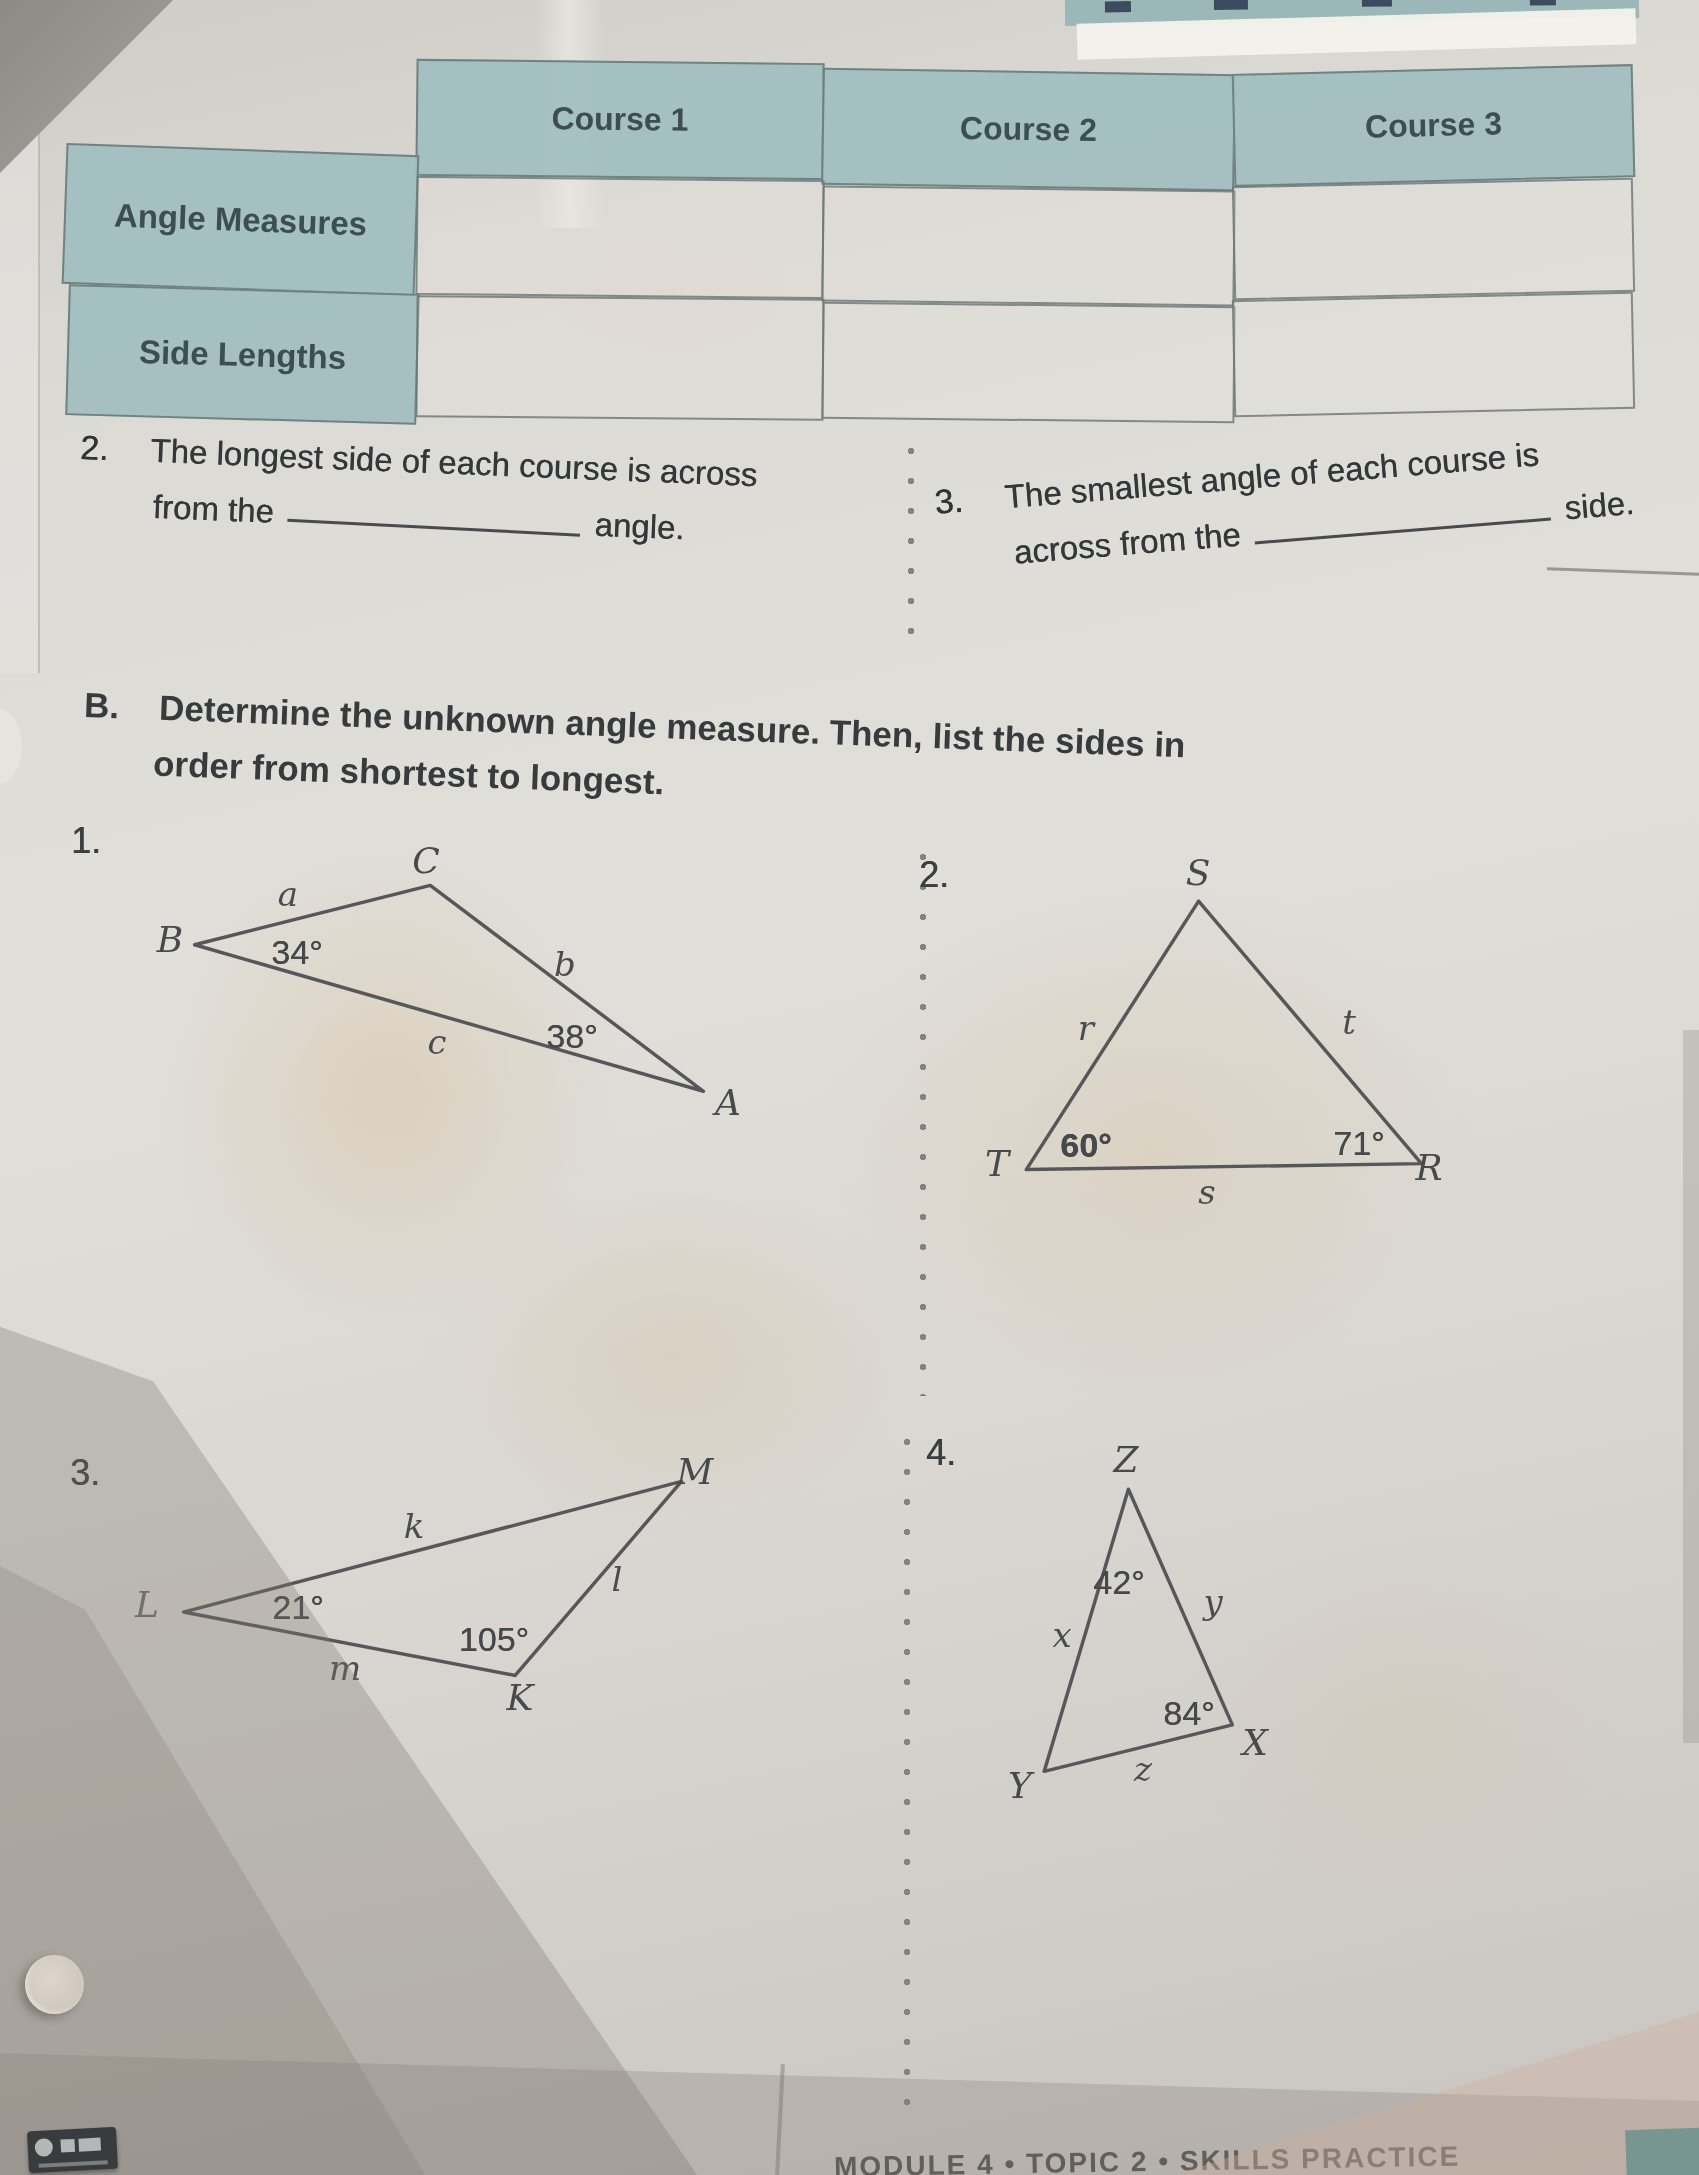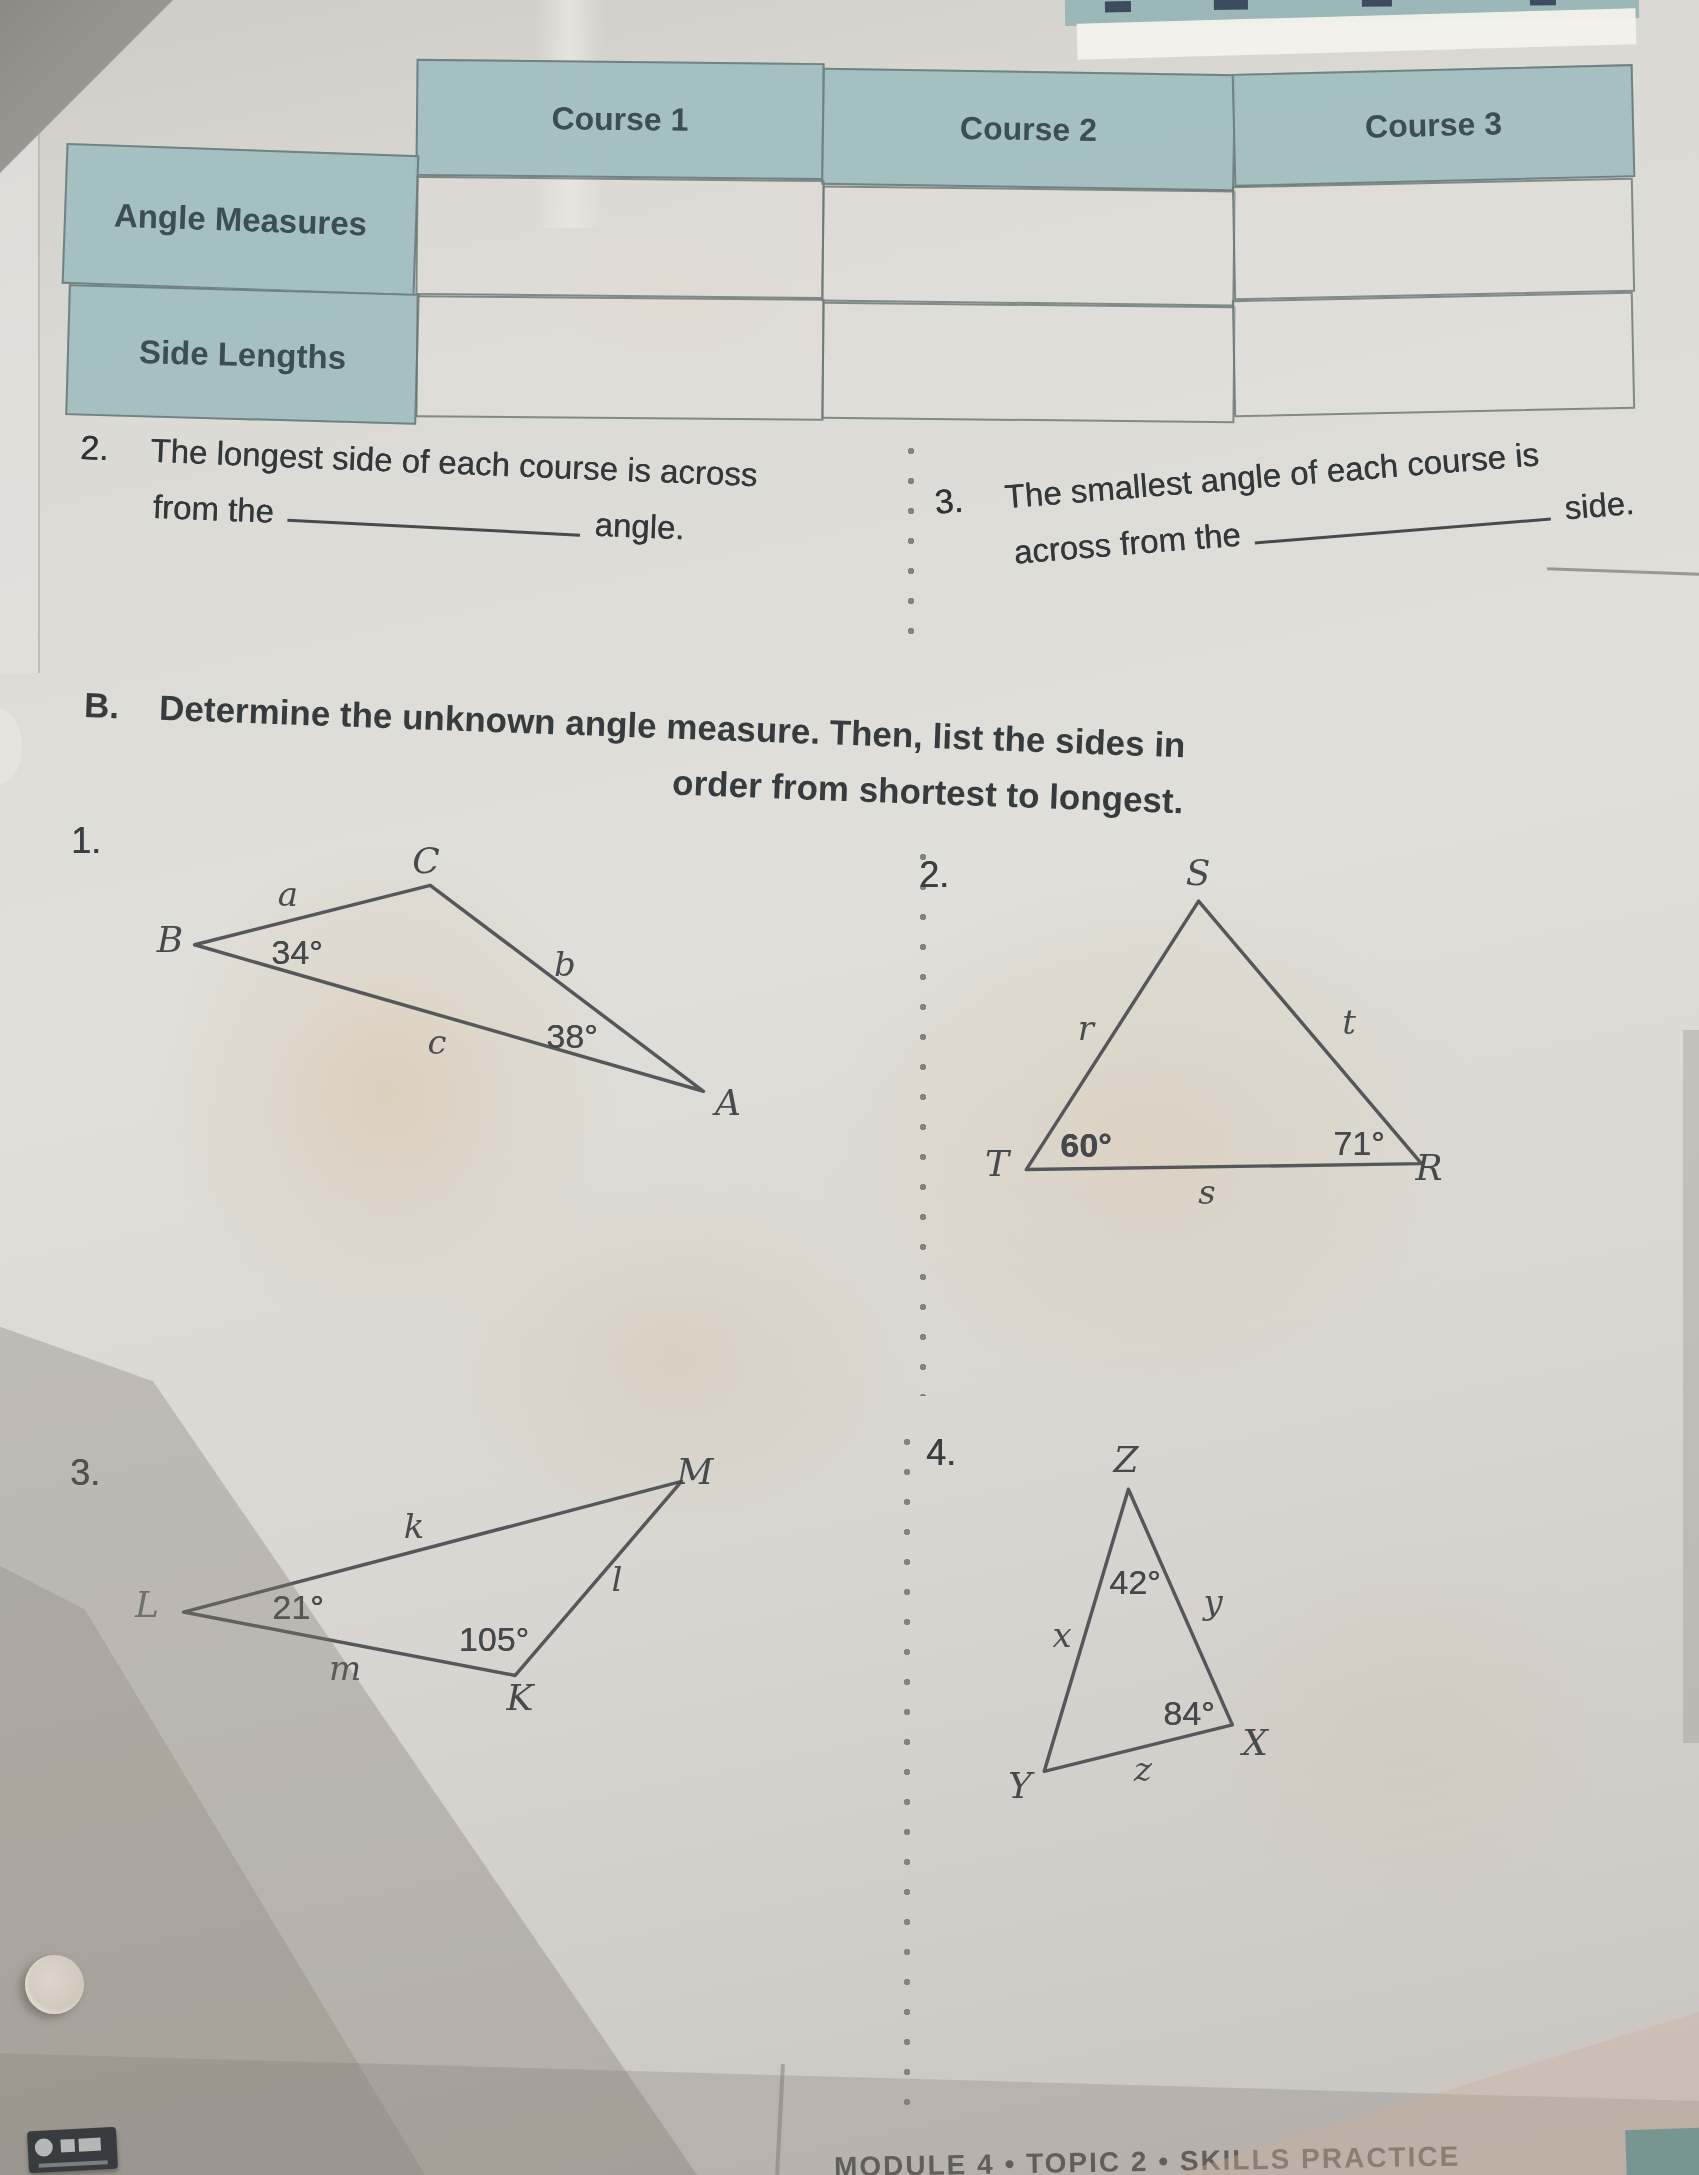--- a/index.html
+++ b/index.html
@@ -1,18 +1,18 @@
 <!DOCTYPE html>
 <html><head>
 <meta charset="utf-8">
 <style>
   html,body{margin:0;padding:0;background:#b8b5b0;}
   .page{position:relative;width:1700px;height:2175px;overflow:hidden;
         font-family:"Liberation Sans",sans-serif;color:#383d3f;
-        background:linear-gradient(168deg,#cfccc8 0%,#dcdad5 16%,#e1dfda 42%,#d9d6d1 68%,#c8c4bf 100%);text-align:right;}
+        background:linear-gradient(168deg,#cfccc8 0%,#dcdad5 16%,#e1dfda 42%,#d9d6d1 68%,#c8c4bf 100%);}
   .abs{position:absolute;}
   
   .stain{position:absolute;pointer-events:none;}
   .shadow-ov{position:absolute;inset:0;pointer-events:none;}
   
   .cell{position:absolute;border:2px solid rgba(96,110,110,0.75);box-sizing:border-box;
         display:flex;align-items:center;justify-content:center;}
   .cell.teal{background:rgba(161,190,191,0.92);font-weight:700;font-size:32px;color:#3c4e50;}
   .cell.blank{background:rgba(230,228,222,0.25);}
   
@@ -171,21 +171,21 @@
     <div class="tri-num" style="left:55px;top:46px;">4.</div>
     <svg width="495" height="446" viewBox="0 0 500 450" style="position:absolute;left:0;top:0;">
       <path d="M260,104 L175,389 L365,342 Z" fill="none" stroke="#55575a" stroke-width="3.5" stroke-linejoin="round" stroke-linecap="round"></path>
     </svg>
     <div class="vlabel" style="left:255px;top:73px;">Z</div>
     <div class="vlabel" style="left:149px;top:399px;">Y</div>
     <div class="vlabel" style="left:384px;top:356px;">X</div>
     <div class="slabel" style="left:191px;top:249px;">x</div>
     <div class="slabel" style="left:342px;top:216px;">y</div>
     <div class="slabel" style="left:272px;top:383px;">z</div>
-    <div class="alabel" style="left:264px;top:196px;">42°</div>
+    <div class="alabel" style="left:248px;top:196px;">42°</div>
     <div class="alabel" style="left:318px;top:327px;">84°</div>
   </div>
 
   <div class="footer-text" style="left:834px;top:2146px;transform:rotate(-1deg);">MODULE 4   •   TOPIC 2   •   SKILLS PRACTICE</div>
   <div class="abs" style="left:1626px;top:2129px;width:77px;height:50px;background:#2d8c93;transform:rotate(-2deg);"></div>
 
   <div class="shadow-ov" style="background:rgba(124,118,110,0.32);clip-path:polygon(0 61%,9% 63.5%,41% 100%,0 100%);"></div>
   <div class="shadow-ov" style="background:rgba(118,112,104,0.22);clip-path:polygon(0 72%,5% 74%,25% 100%,0 100%);"></div>
   <div class="shadow-ov" style="background:rgba(128,122,114,0.28);clip-path:polygon(0 94.4%,100% 96.6%,100% 100%,0 100%);"></div>
   <div class="shadow-ov" style="background:rgba(206,176,158,0.38);clip-path:polygon(69% 100%,100% 92.5%,100% 100%);"></div>

